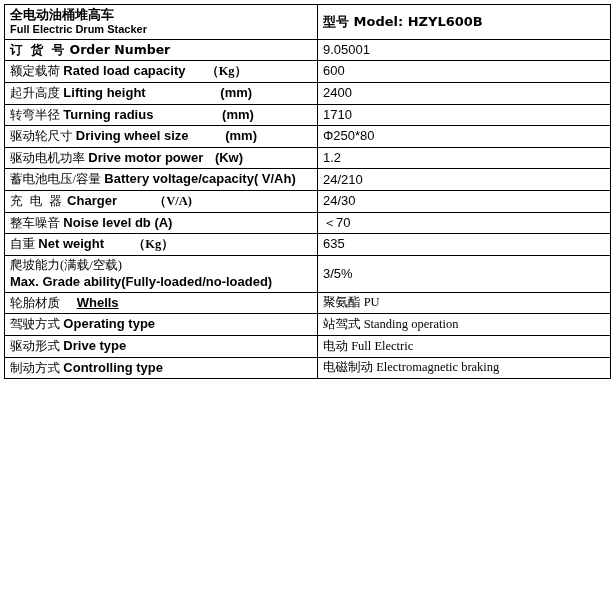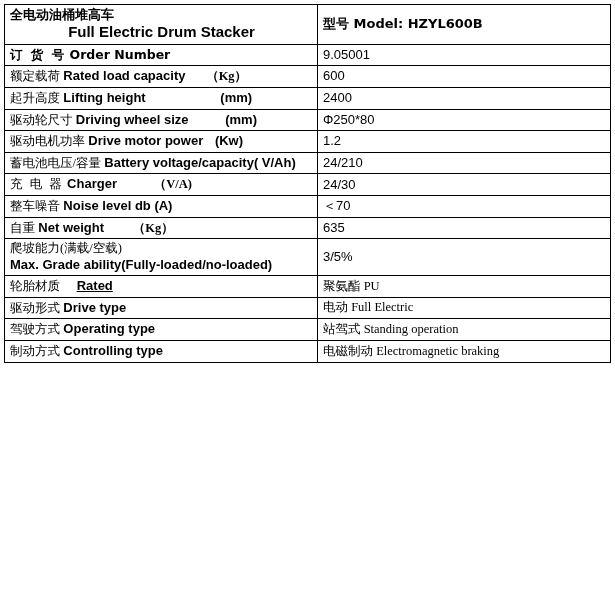--- a/index.html
+++ b/index.html
@@ -44,24 +44,23 @@
   }
   .bold { font-weight: bold; }
   .title-line1 {
     font-family: "DejaVu Sans", sans-serif;
     font-size: 13px;
     font-weight: bold;
     display: block;
   }
   .title-line2 {
     font-family: "Liberation Sans", sans-serif;
-    font-size: 15px;
+    font-size: 11px;
     font-weight: bold;
     display: block;
-    text-align: center;
   }
   .model-text {
     font-family: "DejaVu Sans", "Liberation Sans", sans-serif;
     font-size: 13px;
     font-weight: bold;
   }
   .ordnum {
     font-family: "DejaVu Sans", "Liberation Sans", sans-serif;
     font-size: 12.5px;
     font-weight: bold;
@@ -121,20 +120,31 @@
         <span class="zh">起升高度</span>
         <span class="en bold">Lifting height</span>
         <span class="unit-gap" style="width:68px;"></span>
         <span class="en bold">(mm)</span>
       </td>
       <td>
         <span class="en">2400</span>
       </td>
     </tr>
 
+    <tr>
+      <td class="label-cell">
+        <span class="zh">转弯半径</span>
+        <span class="en bold">Turning radius</span>
+        <span class="unit-gap" style="width:62px;"></span>
+        <span class="en bold">(mm)</span>
+      </td>
+      <td>
+        <span class="en">1710</span>
+      </td>
+    </tr>
 
     <tr>
       <td class="label-cell">
         <span class="zh">驱动轮尺寸</span>
         <span class="en bold">Driving wheel size</span>
         <span class="unit-gap" style="width:30px;"></span>
         <span class="en bold">(mm)</span>
       </td>
       <td>
         <span class="en">Φ250*80</span>
@@ -205,49 +215,49 @@
       </td>
       <td>
         <span class="en">3/5%</span>
       </td>
     </tr>
 
     <tr>
       <td class="label-cell">
         <span class="zh">轮胎材质</span>
         <span class="unit-gap" style="width:10px;"></span>
-        <span class="en bold underline">Rated</span>
+        <span class="en bold underline">Whells</span>
       </td>
       <td>
         <span class="zh">聚氨酯 PU</span>
+      </td>
+    </tr>
+
+    <tr>
+      <td class="label-cell">
+        <span class="zh">驾驶方式</span>
+        <span class="en bold">Operating type</span>
+      </td>
+      <td>
+        <span class="zh">站驾式 Standing operation</span>
       </td>
     </tr>
 
     <tr>
       <td class="label-cell">
         <span class="zh">驱动形式</span>
         <span class="en bold">Drive type</span>
       </td>
       <td>
         <span class="zh">电动 Full Electric</span>
       </td>
     </tr>
 
     <tr>
       <td class="label-cell">
-        <span class="zh">驾驶方式</span>
-        <span class="en bold">Operating type</span>
-      </td>
-      <td>
-        <span class="zh">站驾式 Standing operation</span>
-      </td>
-    </tr>
-
-    <tr>
-      <td class="label-cell">
         <span class="zh">制动方式</span>
         <span class="en bold">Controlling type</span>
       </td>
       <td>
         <span class="zh">电磁制动 Electromagnetic braking</span>
       </td>
     </tr>
   </tbody>
 </table>
 

